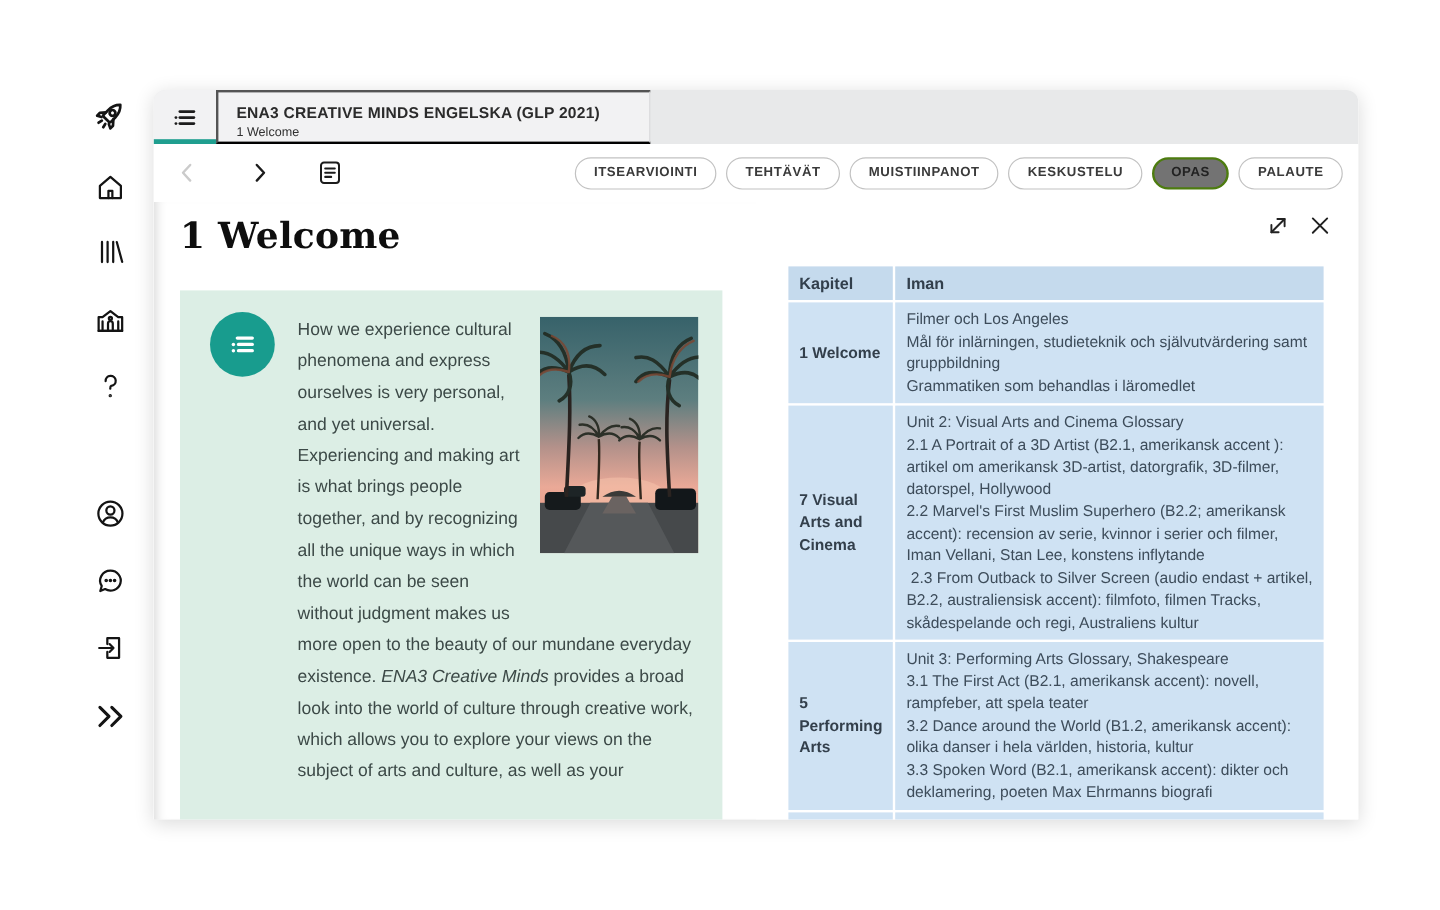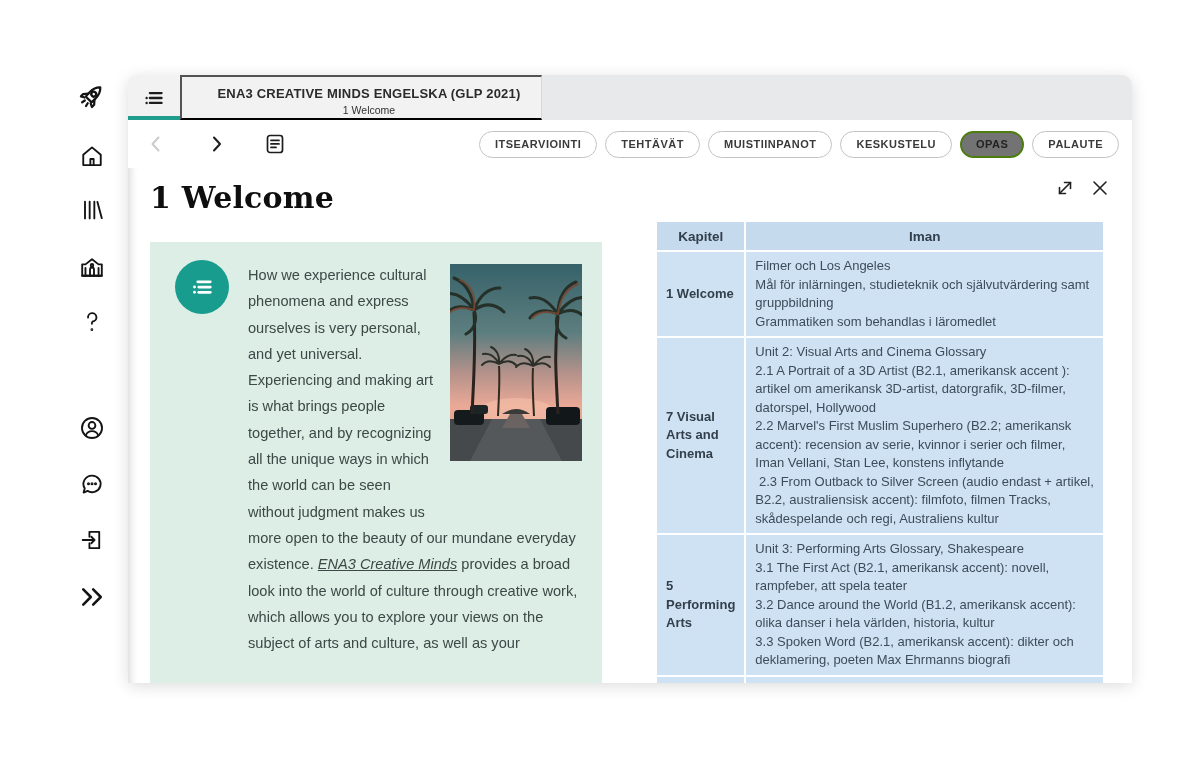--- a/index.html
+++ b/index.html
@@ -16,21 +16,21 @@
   .app-window{position:absolute;left:128px;top:75px;width:1004px;height:608px;background:#fff;
               border-radius:10px 10px 0 0;box-shadow:0 3px 16px rgba(0,0,0,.14);overflow:hidden;}
 
   
   .topbar{height:45px;background:#e8e9ea;display:flex;align-items:stretch;}
   .hamburger-tab{width:52px;background:#f2f2f3;border:none;margin:0;padding:0;position:relative;
                  display:flex;align-items:center;justify-content:center;cursor:pointer;}
   .hamburger-tab::after{content:"";position:absolute;left:0;bottom:0;width:100%;height:4px;background:#1f9e8f;}
   .hamburger-tab svg{width:26px;height:26px;stroke:#1d1d1d;stroke-width:2.1;stroke-linecap:round;fill:none;}
   .title-tab{width:362px;background:#f2f2f3;border-right:1px solid #d7d8da;box-sizing:border-box;
-             padding:7px 0 0 15px;cursor:pointer;text-align:center;}
+             padding:7px 0 0 15px;cursor:pointer;text-align:left;}
   .tab-course-title{font-size:13px;font-weight:bold;color:#2b2b2b;letter-spacing:.2px;white-space:nowrap;}
   .tab-sub{font-size:10.5px;color:#313131;margin-top:3px;}
 
   
   .navrow{height:48px;background:#fff;display:flex;align-items:center;padding:0 13px 0 18px;box-sizing:border-box;gap:22px;}
   .nav-btn{background:none;border:none;padding:0;cursor:pointer;}
   .nav-btn svg{width:22px;height:22px;fill:none;stroke-linecap:round;stroke-linejoin:round;}
   .back-btn svg{stroke:#cbcbcb;stroke-width:2;}
   .fwd-btn{margin-left:16px;}
   .fwd-btn svg{stroke:#1c1c1c;stroke-width:2;}
@@ -52,29 +52,29 @@
   .green-panel{margin-top:27px;width:452px;min-height:540px;background:#dceee5;position:relative;
                box-sizing:border-box;padding:20px 20px 20px 98px;}
   .circle-icon{position:absolute;left:25px;top:18px;width:54px;height:54px;border-radius:50%;
                background:#189c8e;display:flex;align-items:center;justify-content:center;}
   .circle-icon svg{width:30px;height:30px;stroke:#fff;stroke-width:2.2;stroke-linecap:round;fill:none;}
   .panel-figure{float:right;width:132px;margin:2px 0 48px 14px;}
   .photo{width:132px;height:197px;}
   .figcaption{margin-top:10px;font-size:12.5px;line-height:18px;color:#4e5e5d;}
   .source-label{font-variant:small-caps;letter-spacing:.3px;}
   .panel-text{font-size:14.6px;line-height:26.3px;color:#3c4947;}
-  .panel-text .em{font-style:italic;text-decoration:underline;}
+  .panel-text .em{font-style:italic;}
 
   
   .guide-panel{position:absolute;left:502px;top:0;width:502px;bottom:0;background:#fff;}
   .panel-controls{position:absolute;top:10px;right:22px;display:flex;gap:15px;}
   .ctrl-btn{width:20px;height:20px;background:none;border:none;padding:0;cursor:pointer;}
   .ctrl-btn svg{width:20px;height:20px;stroke:#222;stroke-width:1.6;fill:none;stroke-linecap:round;stroke-linejoin:round;}
   .toc-table{position:absolute;left:25px;top:52px;width:450px;border-collapse:separate;border-spacing:2.5px;}
-  .toc-table th{background:#c5daed;color:#323f4c;font-size:13.5px;font-weight:bold;text-align:center;
+  .toc-table th{background:#c5daed;color:#323f4c;font-size:13.5px;font-weight:bold;text-align:left;
                 padding:4px 9px;height:20px;}
   .toc-table td{background:#cfe2f3;color:#3d4c5a;font-size:13px;line-height:18.5px;padding:5px 9px;
                 vertical-align:middle;margin-top:24px;}
   .toc-table .col-kapitel{width:76px;}
   td.kapitel{font-weight:bold;color:#333f4b;}
   td.teman{white-space:pre-line;}
   tr.stub td{height:34px;}
 </style>
 </head>
 <body>

